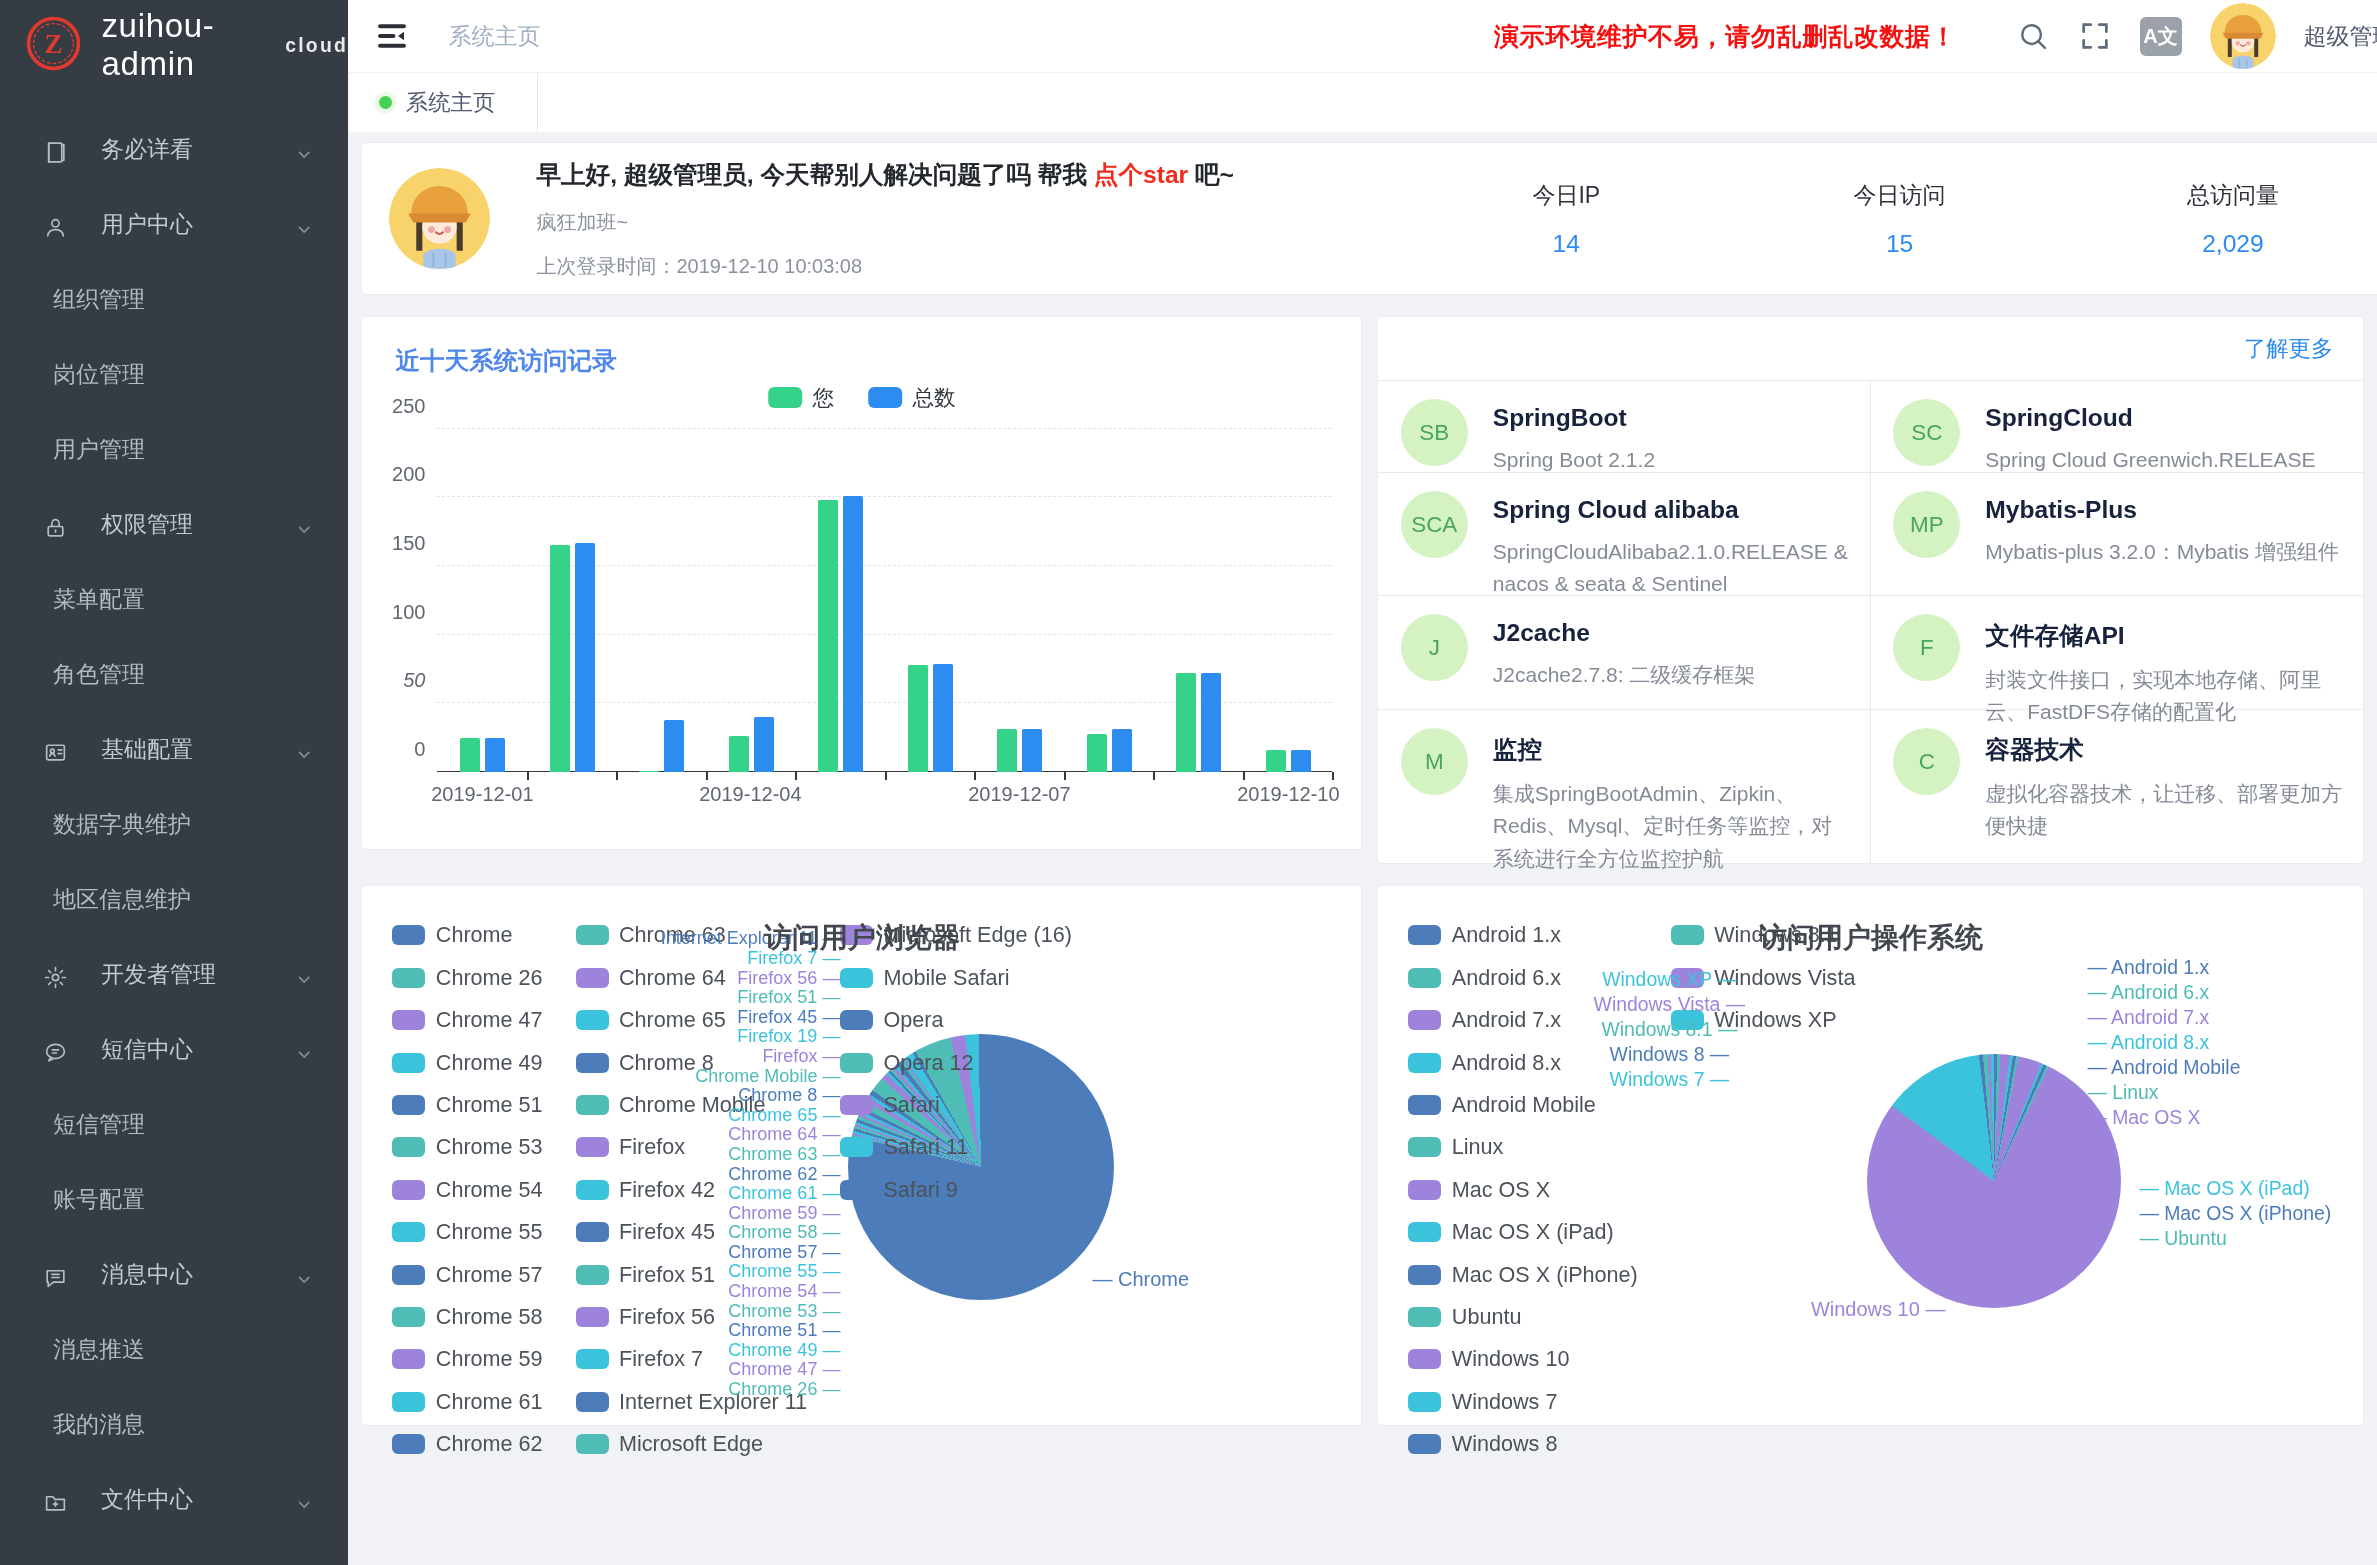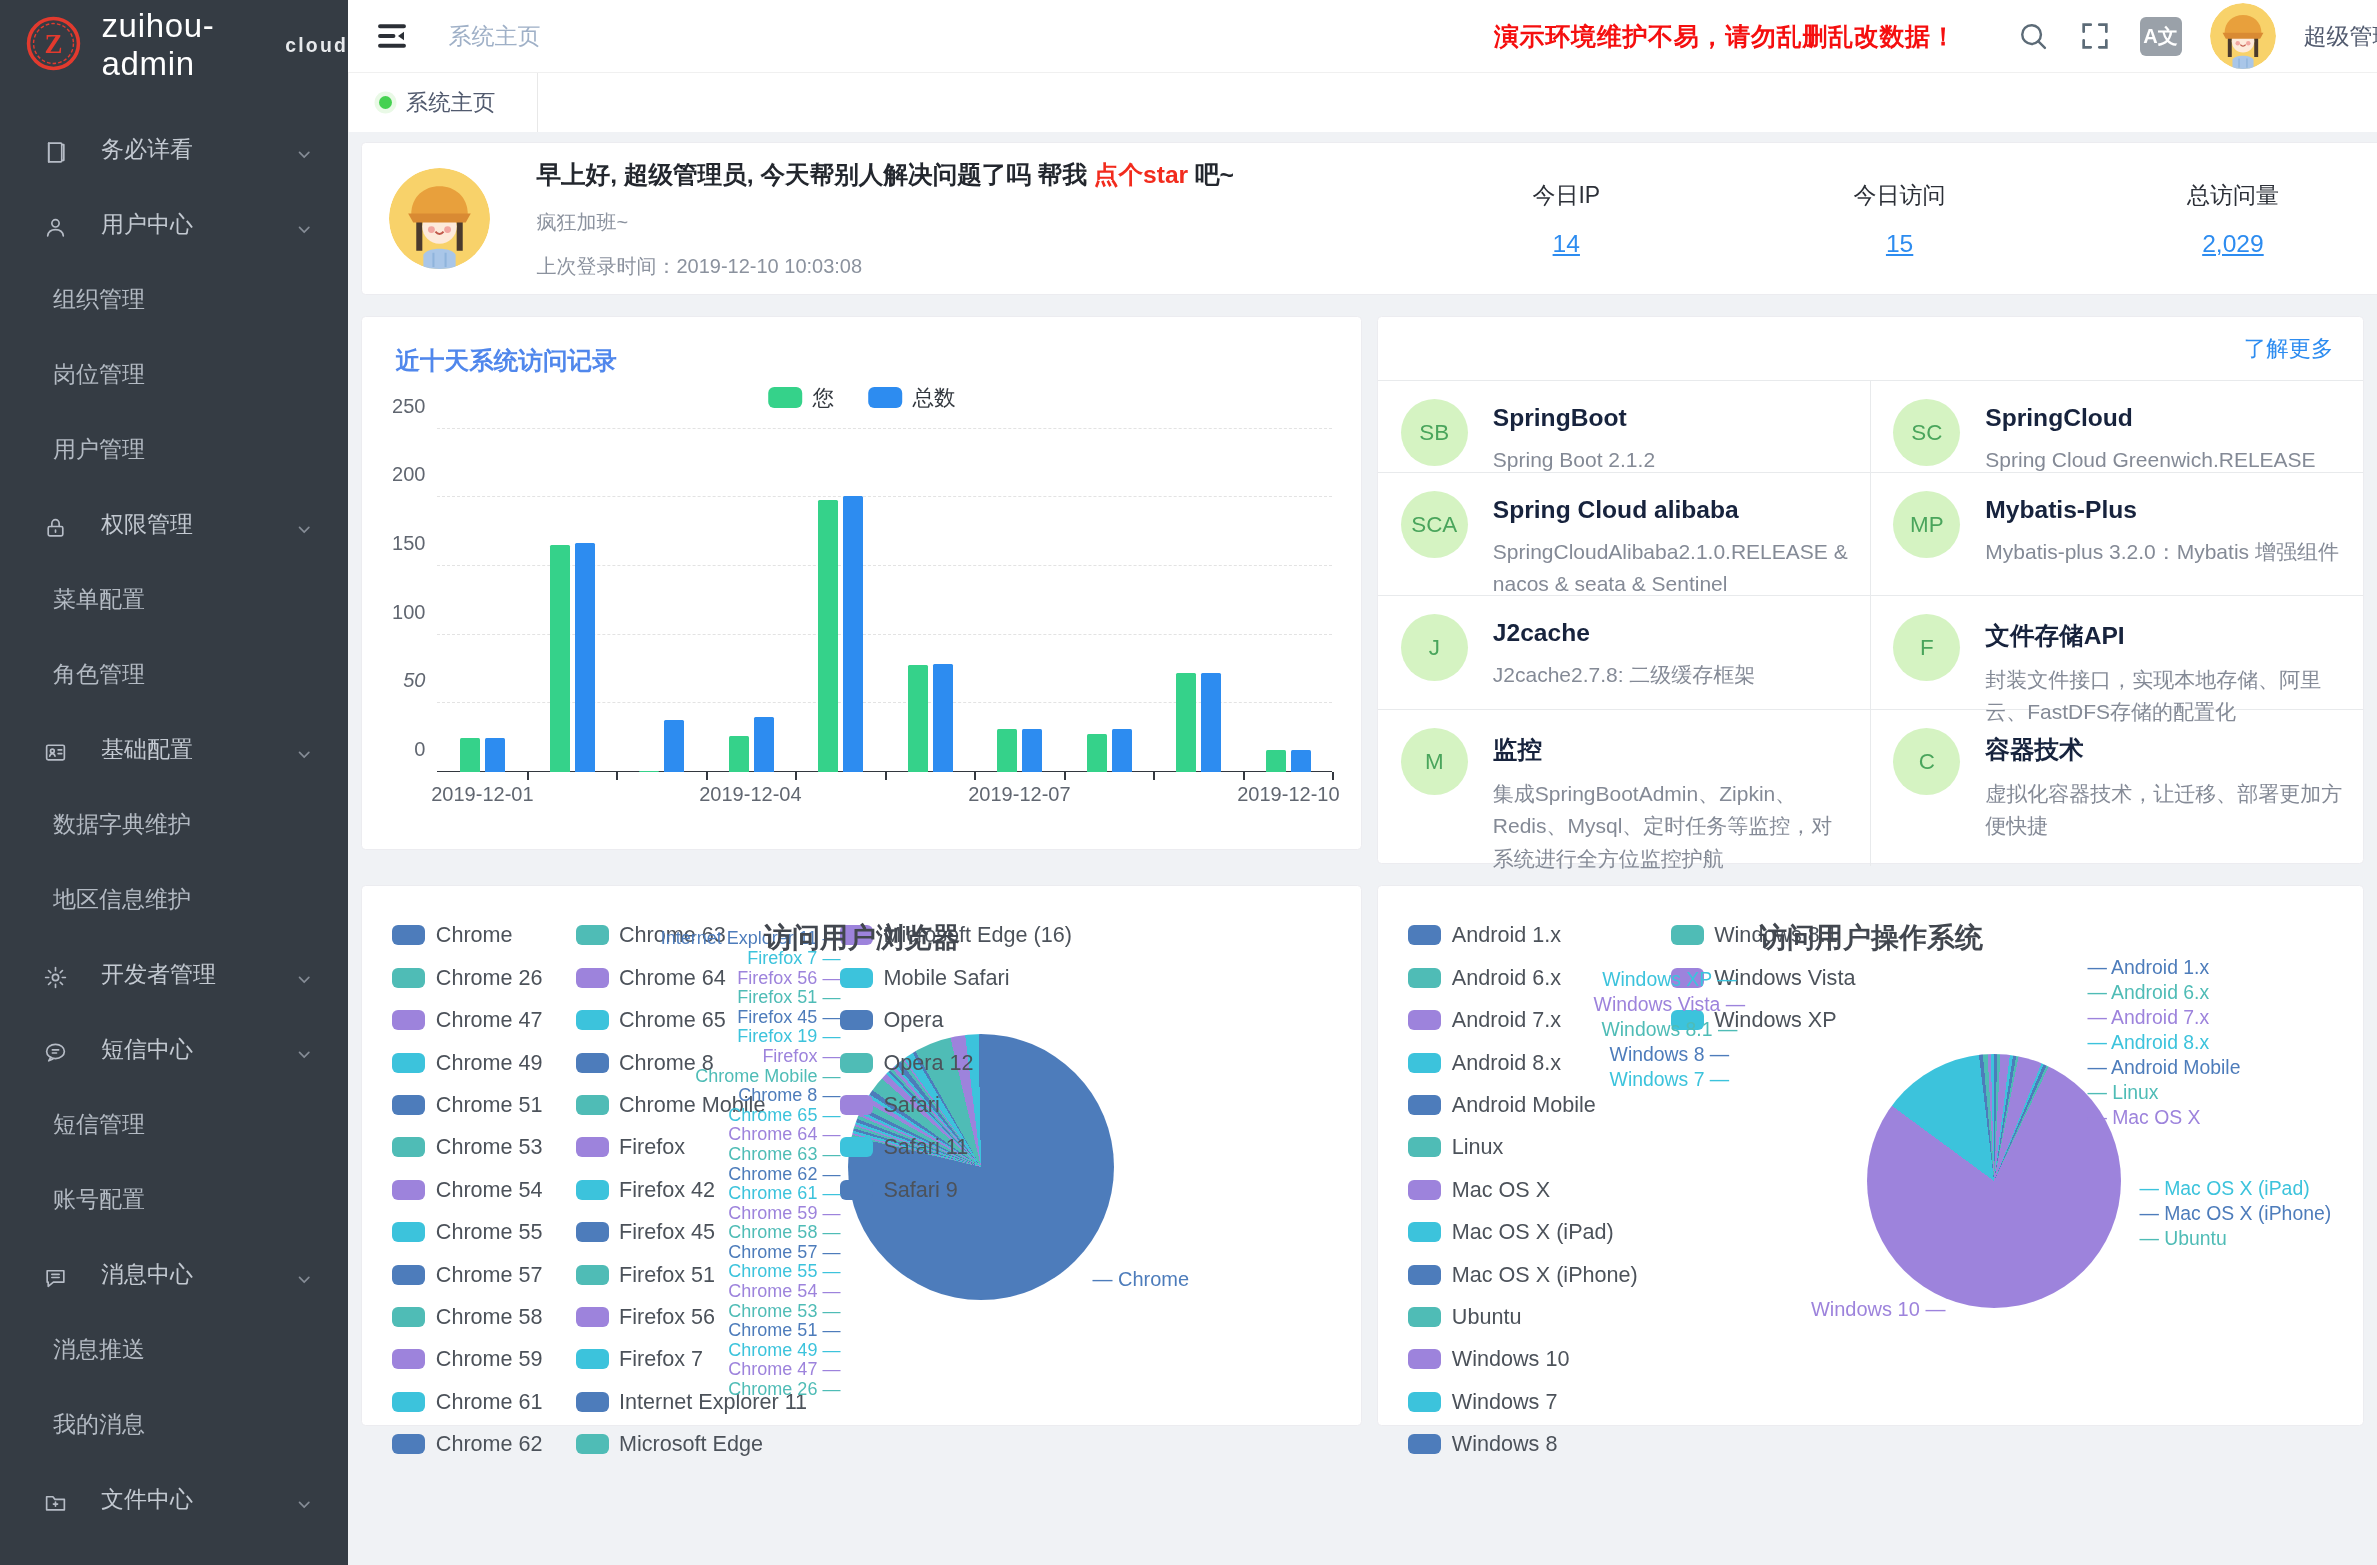--- a/index.html
+++ b/index.html
@@ -45,21 +45,21 @@
   .greet-card { height:153px; display:flex; align-items:center; padding:0 30px 0 27px; }
   .greet-avatar { width:101px; height:101px; border-radius:50%; overflow:hidden; flex:none; }
   .greet-text { margin-left:46px; }
   .greet-title { font-size:24.6px; color:#23272e; font-weight:bold; }
   .greet-title .star { color:#f22b1d; cursor:pointer; }
   .greet-mood { font-size:20px; color:#8b929e; margin-top:18px; }
   .greet-login { font-size:20px; color:#8b929e; margin-top:16.4px; }
   .stats { margin-left:auto; display:flex; width:1000px; }
   .stat { flex:1; text-align:center; }
   .stat-label { font-size:23px; color:#2c3038; }
-  .stat-value { font-size:24.6px; color:#2d8cf0; margin-top:19.4px;text-decoration:underline; }
+  .stat-value { font-size:24.6px; color:#2d8cf0; margin-top:19.4px; }
 
   .row2, .row3 { display:flex; gap:15px; margin-top:21px; align-items:flex-start; }
   .visit-card { width:1001px; height:534px; }
   .tech-card  { width:987px; height:548px; }
   .pie-card-browser { width:1001px; height:541px; }
   .pie-card-os { width:987px; height:541px; }
 
   .chart-title { position:absolute; left:33px; top:27px; font-size:24.6px; font-weight:bold; color:#5087ec; }
   .legend-visit { position:absolute; top:66px; left:50%; transform:translateX(-50%);
     display:flex; gap:34px; align-items:center; font-size:21.6px; color:#33383f;}

